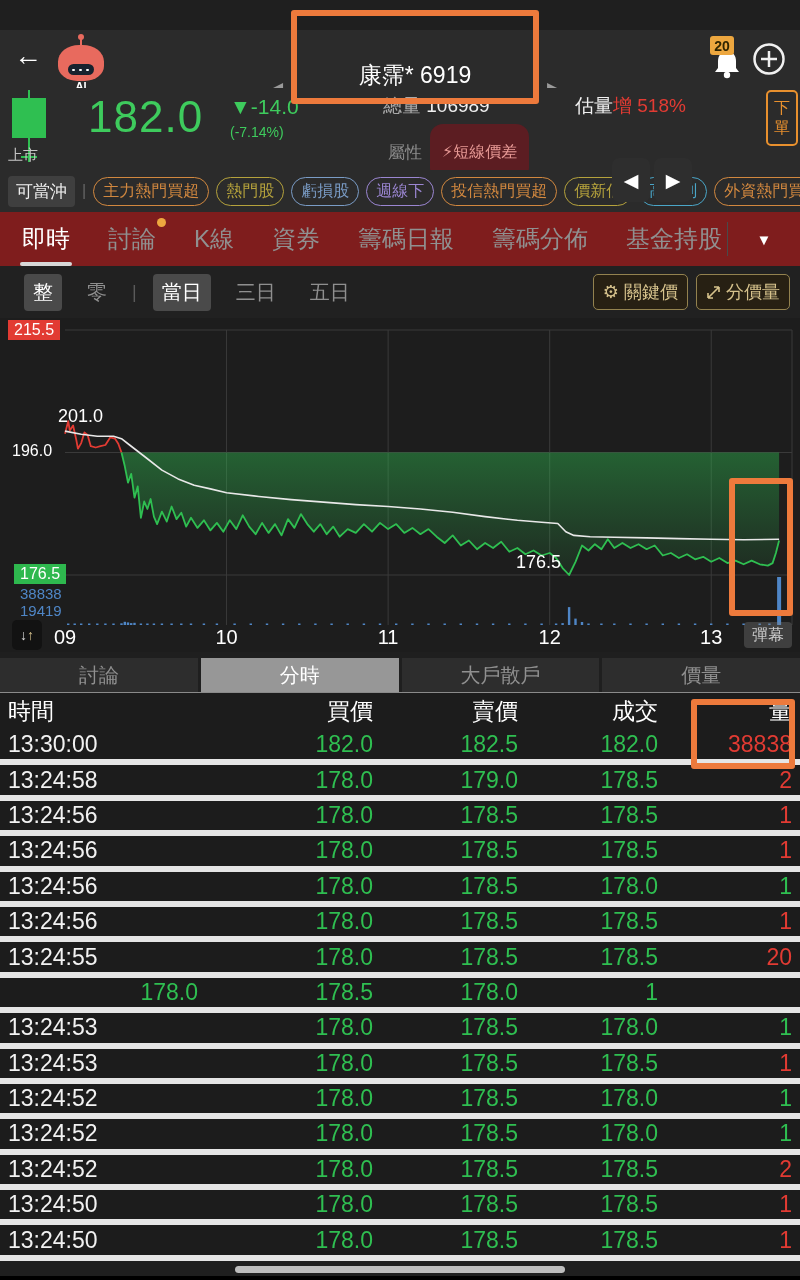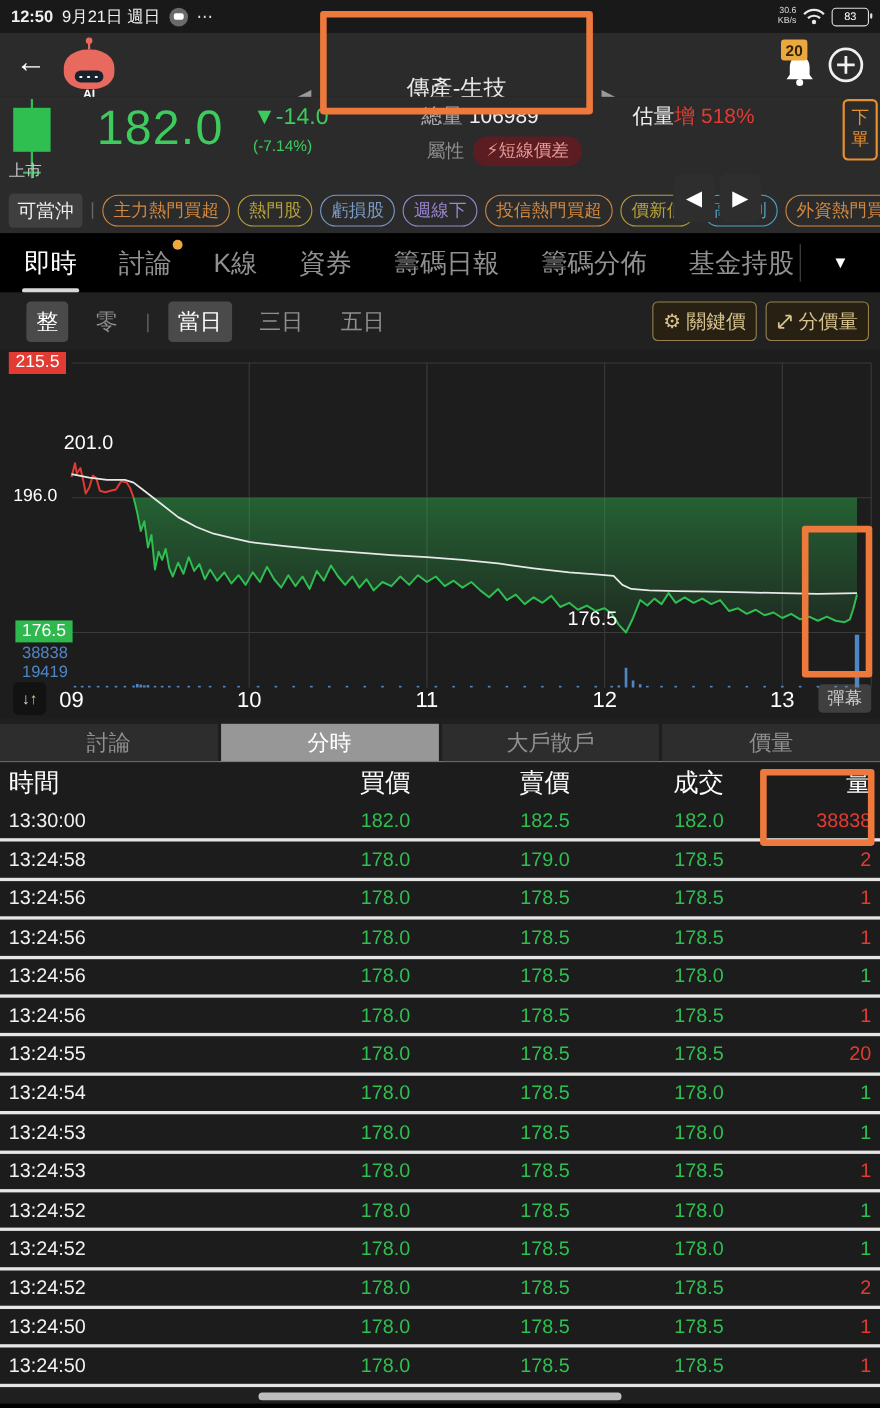--- a/index.html
+++ b/index.html
@@ -45,36 +45,36 @@
   .candle .body{position:absolute;left:0;top:8px;width:34px;height:40px;background:#2fbf51;}
   .candle .foot{position:absolute;left:9px;top:66px;width:16px;height:2px;background:#2fbf51;}
   .market-label{position:absolute;left:8px;top:58px;font-size:15px;color:#c4c4c4;}
   .big-price{position:absolute;left:88px;top:4px;font-size:44px;color:#3ecb5d;letter-spacing:1px;}
   .chg-block{position:absolute;left:230px;top:7px;color:#3ecb5d;}
   .chg-val{font-size:21px;} .chg-pct{font-size:14px;margin-top:5px;}
   .vol-block{position:absolute;left:383px;top:5px;font-size:19px;}
   .lab{color:#aaa;} .val{color:#f0f0f0;}
   .attr-row{position:absolute;left:388px;top:36px;display:flex;align-items:center;gap:8px;}
   .attr-label{font-size:17px;color:#8d8d8d;}
-  .attr-pill{background:#5c1d22;color:#e89a96;font-size:16px;border-radius:13px;padding:3px 12px;}
+  .attr-pill{background:#5c1d22;color:#e89a96;font-size:16px;border-radius:13px;padding:18px 12px;}
   .est-block{position:absolute;left:575px;top:5px;font-size:19px;}
   .est-red{color:#e23b33;}
   .order-btn{position:absolute;left:766px;top:2px;width:28px;height:52px;border:2px solid #e8902e;border-radius:5px;
     color:#e8902e;font-size:16px;display:flex;flex-direction:column;align-items:center;justify-content:center;line-height:1.25;}
   
   .tags-row{position:absolute;left:0;top:170px;width:800px;height:42px;background:#2b2b2b;
     display:flex;align-items:center;padding:0 8px;box-sizing:border-box;gap:7px;}
   .tag-solid{background:#3f3f3f;color:#f0f0f0;font-size:17px;border-radius:4px;padding:4px 8px;white-space:nowrap;}
   .tag-divider{color:#666;font-size:16px;}
   .tag-pill{border:1px solid;border-radius:15px;padding:3px 9px;font-size:16px;white-space:nowrap;}
   .overlay-arrow{position:absolute;width:38px;height:44px;background:#2e2e2e;border-radius:7px;z-index:5;
     display:flex;align-items:center;justify-content:center;color:#fff;font-size:19px;}
   .ov-left{left:612px;top:158px;} .ov-right{left:654px;top:158px;}
   
-  .main-tabs{position:absolute;left:0;top:212px;width:800px;height:54px;background:#000000;
+  .main-tabs{position:absolute;left:0;top:212px;width:800px;height:54px;background:#7f1d1d;
     display:flex;align-items:center;}
   .mt-list{display:flex;align-items:center;gap:38px;padding-left:22px;flex:1;}
   .mt-item{font-size:24px;color:#909090;position:relative;padding:11px 0;}
   .mt-item.active{color:#fff;}
   .mt-item.active:after{content:"";position:absolute;left:-2px;right:-2px;bottom:0;height:4px;background:#d8d8d8;border-radius:2px;}
   .mt-item .dot{position:absolute;right:-10px;top:6px;width:9px;height:9px;border-radius:50%;background:#eda73f;}
   .mt-caret{width:72px;height:34px;border-left:1px solid #4a4a4a;display:flex;align-items:center;justify-content:center;
     color:#fff;font-size:15px;}
   
   .controls-row{position:absolute;left:0;top:266px;width:800px;height:52px;background:#212121;
@@ -89,91 +89,70 @@
   
   .chart-wrap{position:absolute;left:0;top:318px;width:800px;height:334px;background:#1d1d1d;}
   .chart-wrap svg{position:absolute;left:0;top:0;}
   .ax-label{position:absolute;font-size:16px;color:#fff;}
   .lbl-high{left:8px;top:2px;background:#e23b33;padding:1px 6px;}
   .lbl-ref{left:12px;top:124px;}
   .lbl-low{left:14px;top:246px;background:#2eb84e;padding:1px 6px;}
   .lbl-vol1{left:20px;top:267px;font-size:15px;color:#4f86c6;}
   .lbl-vol2{left:20px;top:284px;font-size:15px;color:#4f86c6;}
   .anno{position:absolute;font-size:18px;color:#fff;}
-  .anno-open{left:58px;top:74px;}
+  .anno-open{left:58px;top:88px;}
   .anno-low{left:516px;top:234px;}
   .x-tick{position:absolute;top:308px;transform:translateX(-50%);font-size:20px;color:#fff;}
   .danmu-btn{position:absolute;left:744px;top:304px;width:48px;height:26px;background:rgba(130,130,130,.35);
     border-radius:4px;color:#ccc;font-size:16px;display:flex;align-items:center;justify-content:center;}
   .sort-btn{position:absolute;left:12px;top:302px;width:30px;height:30px;background:#121212;border-radius:5px;
     display:flex;align-items:center;justify-content:center;font-size:14px;color:#ddd;}
   .sort-btn .up{color:#d6c28c;}
   
   .subtabs{position:absolute;left:0;top:658px;width:800px;height:34px;display:flex;gap:3px;border-bottom:1px solid #8a8a8a;}
   .st-item{flex:1;background:#2d2d2d;color:#909090;font-size:20px;display:flex;align-items:center;justify-content:center;}
   .st-item.active{background:#979797;color:#fff;}
   
   .trade-table{position:absolute;left:0;top:693px;width:800px;background:#1c1c1c;}
   .t-head,.t-row{display:grid;grid-template-columns:190px 175px 145px 140px 1fr;
     align-items:center;padding:0 8px;box-sizing:border-box;}
   .t-head{height:37px;font-size:23px;color:#fff;}
-  .t-row{height:35.4px;font-size:18px;border-bottom:3px solid #e5e5e5;}
+  .t-row{height:35.4px;font-size:23px;border-bottom:6px solid #e5e5e5;}
   .c-r{text-align:right;}
   .t-time{color:#f2f2f2;}
   .green{color:#2fbf51;} .red{color:#e23b33;}
   .home-indicator{position:absolute;left:235px;top:1266px;width:330px;height:7px;background:#bdbdbd;border-radius:4px;}
   .bottom-strip{position:absolute;left:0;top:1276px;width:800px;height:4px;background:#000;}
   
   .anno-box{position:absolute;border:6px solid #ed7a3c;border-radius:3px;z-index:9;pointer-events:none;}
   .abox1{left:291px;top:10px;width:236px;height:82px;}
   .abox2{left:729px;top:478px;width:52px;height:126px;}
   .abox3{left:691px;top:699px;width:92px;height:58px;}
 </style>
 </head>
 <body>
 
 <div class="screen">
 
-  <div class="status-bar">
-    <div class="sb-left">
-      <span class="sb-time">12:50</span>
-      <span>9月21日 週日</span>
-      <span class="line-icon"></span>
-      <span class="sb-dots">⋯</span>
-    </div>
-    <div class="sb-right">
-      <div class="net-speed">
-        <div>30.6</div>
-          <div>KB/s</div>
-      </div>
-      <svg width="20" height="16" viewBox="0 0 20 16">
-        <path d="M1 6 A12 12 0 0 1 19 6" stroke="#e8e8e8" stroke-width="2" fill="none"></path>
-        <path d="M4.5 9.5 A8 8 0 0 1 15.5 9.5" stroke="#e8e8e8" stroke-width="2" fill="none"></path>
-        <circle cx="10" cy="13" r="2" fill="#e8e8e8"></circle>
-      </svg>
-      <div class="battery">
-          <span>83</span>
-        </div>
-    </div>
-  </div>
 
   <div class="header">
     <div class="back-arrow">←</div>
     <div class="robot">
       <div class="antenna"></div>
         <div class="head"></div>
       <div class="ai">AI</div>
       <div class="visor">
           <i style="left:4px"></i>
           <i style="left:11px"></i>
           <i style="left:18px"></i>
         </div>
     </div>
     <div class="stock-nav">
       <span class="nav-chev chev-left">◀</span>
+      <div class="stock-name">康霈* 6919</div>
       <div class="stock-industry">傳產-生技</div>
       <span class="nav-chev chev-right">▶</span>
     </div>
     <div class="bell-wrap">
       <div class="bell-badge">20</div>
       <svg class="bell-glyph" width="30" height="32" viewBox="0 0 30 32">
         <path d="M15 3 C9 3 6 8 6 13 L6 20 L3 24 L27 24 L24 20 L24 13 C24 8 21 3 15 3 Z" fill="#fff"></path>
         <circle cx="15" cy="27" r="3.2" fill="#fff"></circle>
       </svg>
     </div>
@@ -425,21 +404,20 @@
           <div class="c-r red">1</div>
         </div>
         <div class="t-row">
           <div class="t-time">13:24:55</div>
           <div class="c-r green">178.0</div>
           <div class="c-r green">178.5</div>
           <div class="c-r green">178.5</div>
           <div class="c-r red">20</div>
         </div>
         <div class="t-row">
-          <div class="t-time">13:24:54</div>
           <div class="c-r green">178.0</div>
           <div class="c-r green">178.5</div>
           <div class="c-r green">178.0</div>
           <div class="c-r green">1</div>
         </div>
         <div class="t-row">
           <div class="t-time">13:24:53</div>
           <div class="c-r green">178.0</div>
           <div class="c-r green">178.5</div>
           <div class="c-r green">178.0</div>

